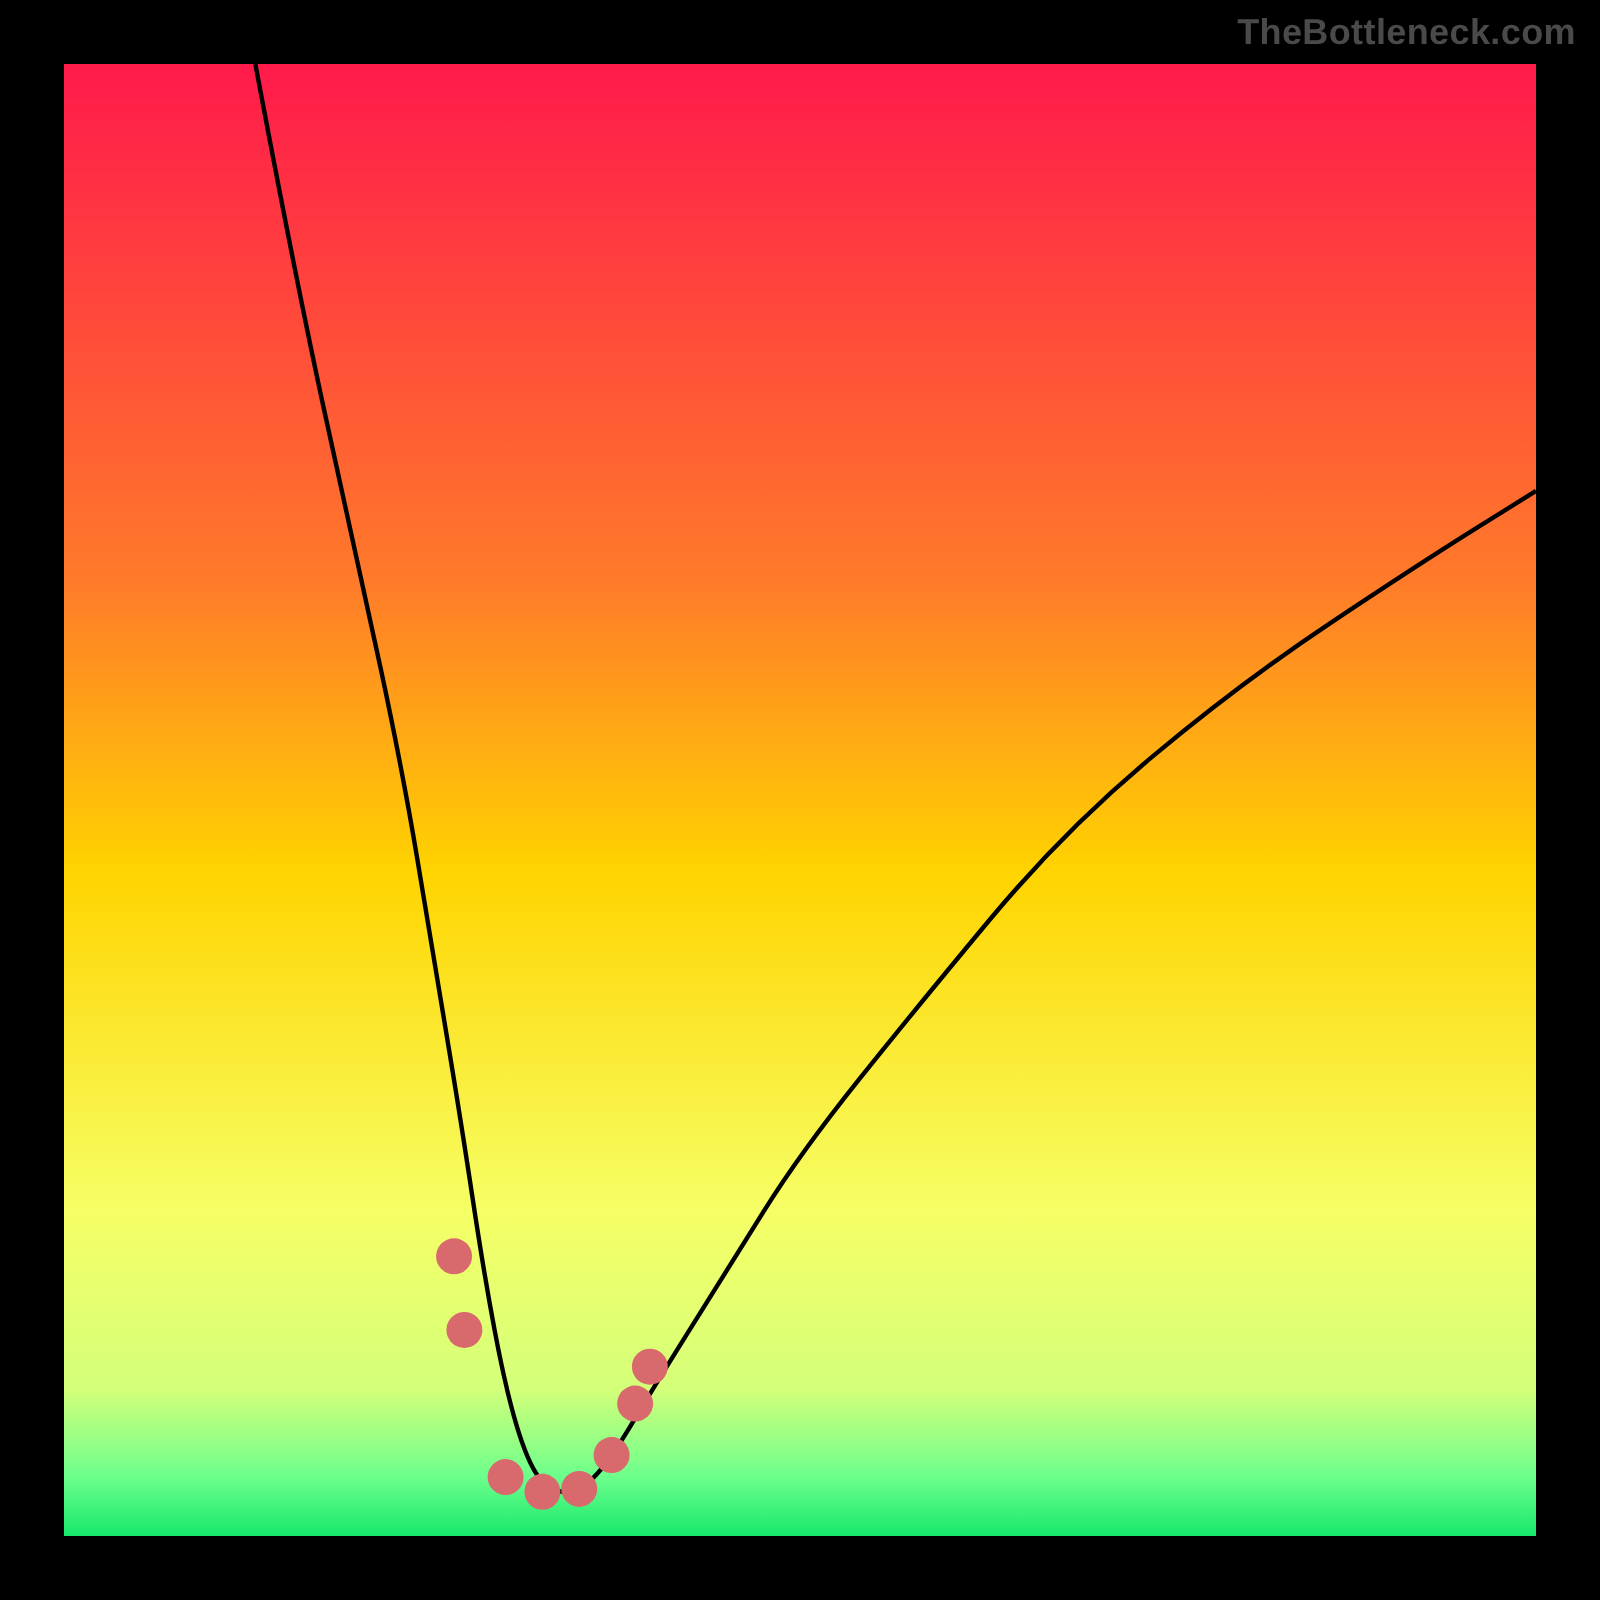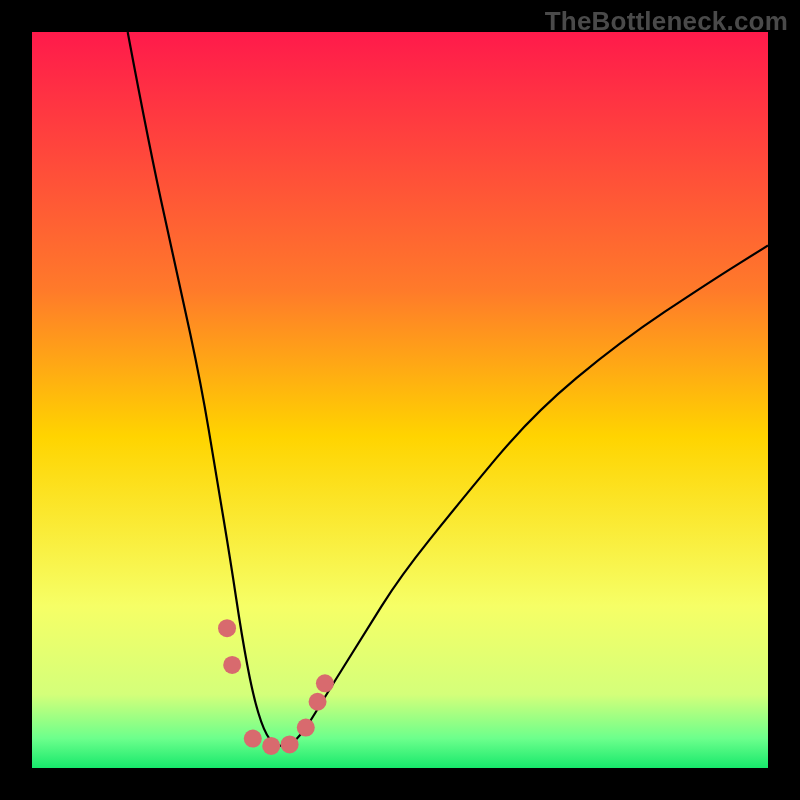--- a/index.html
+++ b/index.html
@@ -14,21 +14,21 @@
     position: relative;
     width: 800px;
     height: 800px;
     background: #000;
   }
   .watermark {
     position: absolute;
     top: 6px;
     right: 12px;
     color: #4a4a4a;
-    font-size: 26px;
+    font-size: 18px;
     font-weight: 600;
     letter-spacing: 0.2px;
     z-index: 10;
   }
   .plot {
     position: absolute;
     top: 32px;
     left: 32px;
     width: 736px;
     height: 736px;

